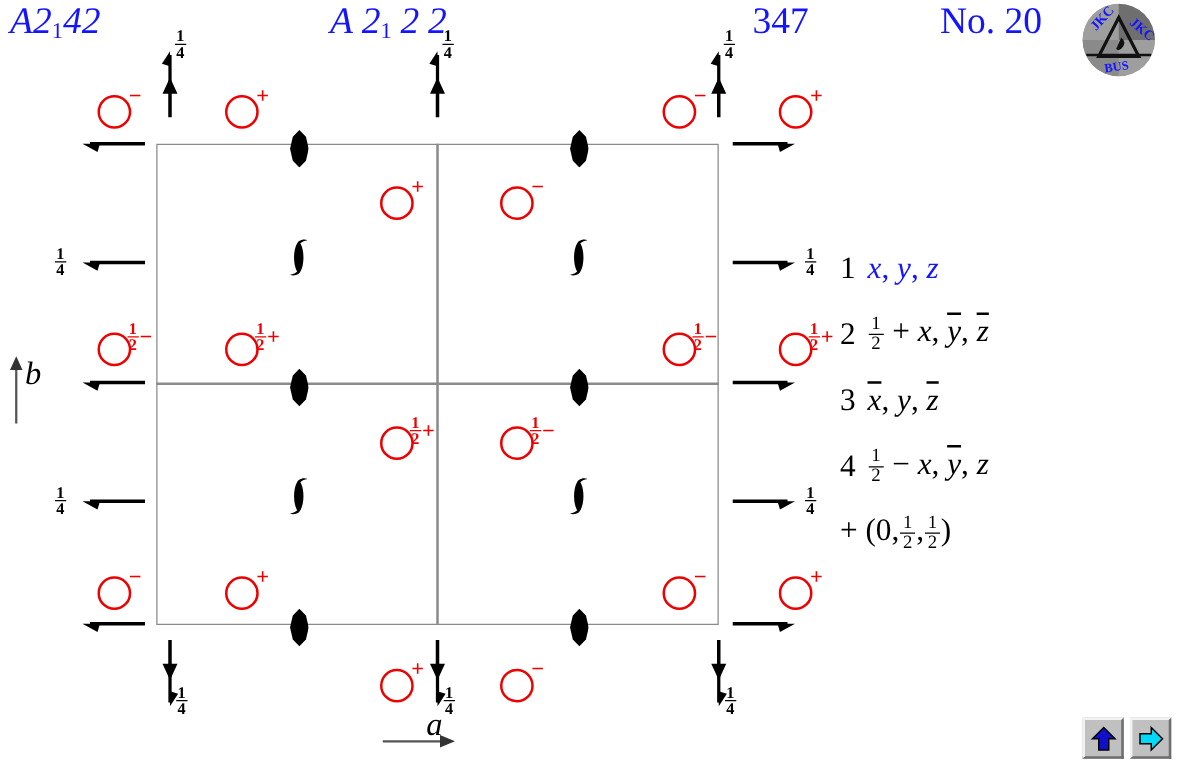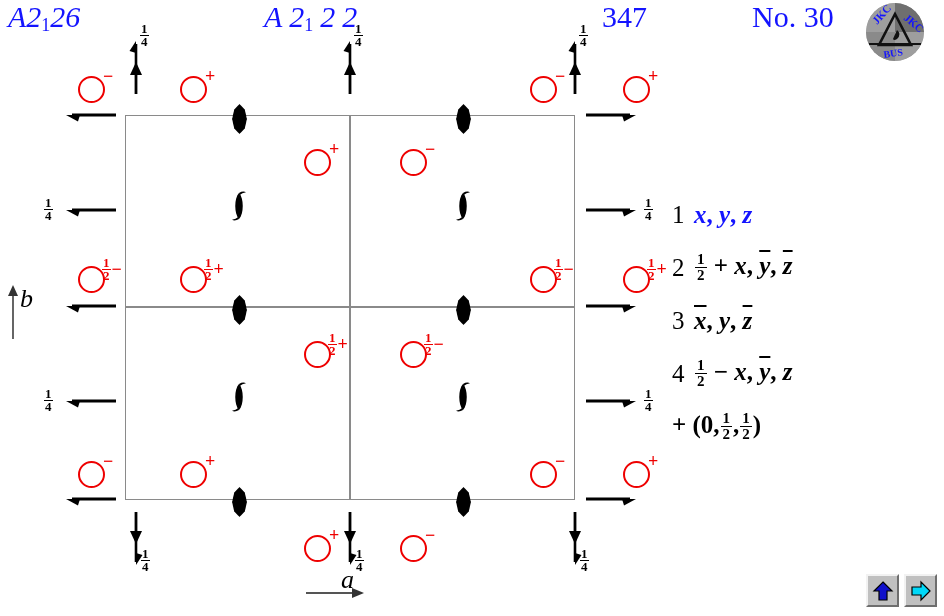--- a/index.html
+++ b/index.html
@@ -95,21 +95,21 @@
   .ops{position:absolute;left:672px;top:188px;}
   .op{
     display:flex;align-items:center;
     height:53px;
     font-family:"Liberation Serif", serif;
     font-size:25px;
     color:#000;
     white-space:nowrap;
   }
   .op .idx{width:22px;}
-  .op .body{font-style:italic;font-weight:bold;}
+  .op .body{font-style:italic;}
   .op .body.blue{color:#1414ff;}
   .op .body .up{font-style:normal;}
   .frac{
     display:inline-block;
     vertical-align:-6px;
     text-align:center;
     font-size:15px;
     font-style:normal;
     line-height:1.0;
     margin:0 1px;
@@ -135,30 +135,30 @@
     border-right:2px solid #6e6e6e;
     border-bottom:2px solid #6e6e6e;
     box-sizing:border-box;
     display:flex;align-items:center;justify-content:center;
   }
 </style>
 </head>
 <body>
 
 <div class="abs hdr" style="left:8px;top:2px;">
-  <span>A</span><span>2</span><sub>1</sub><span>26</span>
+  <span>A</span><span>2</span><sub>1</sub><span>42</span>
 </div>
 
 <div class="abs hdr" style="left:264px;top:2px;">
   <span>A</span><span class="sp"></span><span>2</span><sub>1</sub><span class="sp"></span><span>2</span><span class="sp"></span><span>2</span>
 </div>
 
 <div class="abs hdr up" style="left:602px;top:2px;">347</div>
 
-<div class="abs hdr up" style="left:752px;top:2px;">No. 30</div>
+<div class="abs hdr up" style="left:752px;top:2px;">No. 20</div>
 
 <div class="abs logo" style="left:866px;top:3px;">
   <svg width="58" height="58" viewBox="0 0 58 58">
     <circle cx="29" cy="29" r="29" fill="#9e9e9e"></circle>
     <path d="M29 0 A29 29 0 0 1 58 29 L29 29 Z" fill="#6f6f6f"></path>
     <path d="M29 29 L0 29 A29 29 0 0 0 29 58 Z" fill="#8a8a8a"></path>
     <polygon points="29,11 45,42 13,42" fill="none" stroke="#111" stroke-width="2.6"></polygon>
     <path d="M31 27 q5 4 0 9 q-3 2 -4 0" fill="#111"></path>
     <line x1="3" y1="41" x2="55" y2="41" stroke="#111" stroke-width="2"></line>
     <text x="11" y="22" font-family="'Liberation Serif',serif" font-size="11" font-weight="bold" fill="#1414ff" transform="rotate(-48 11 22)">JKC</text>

